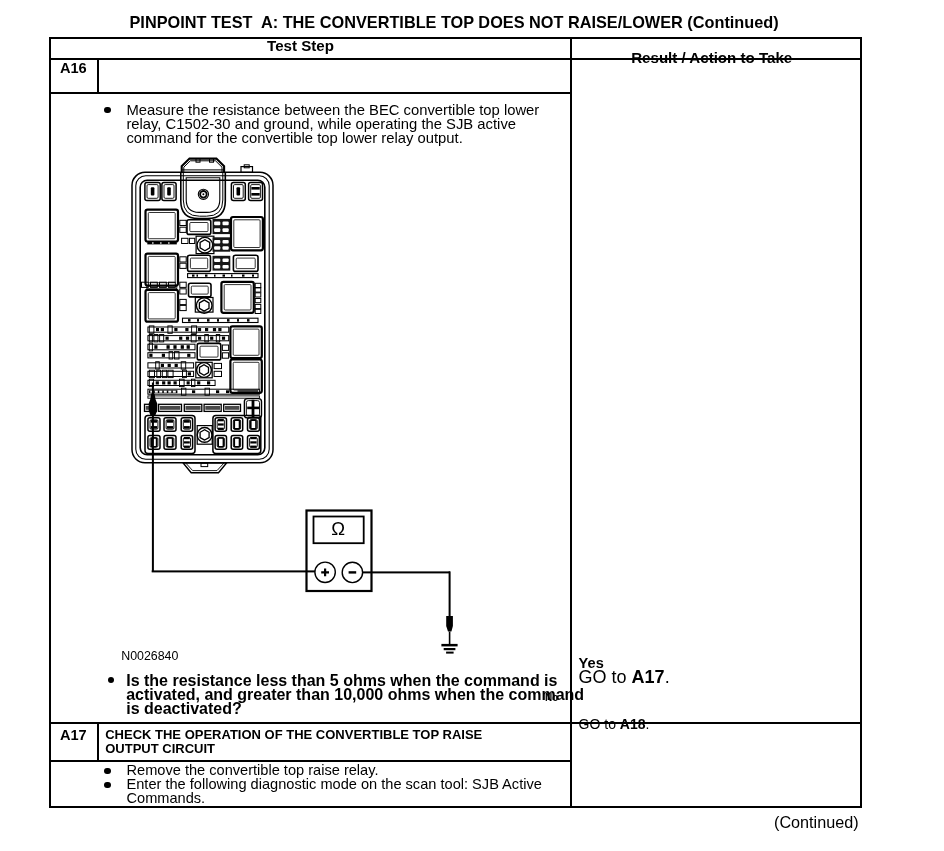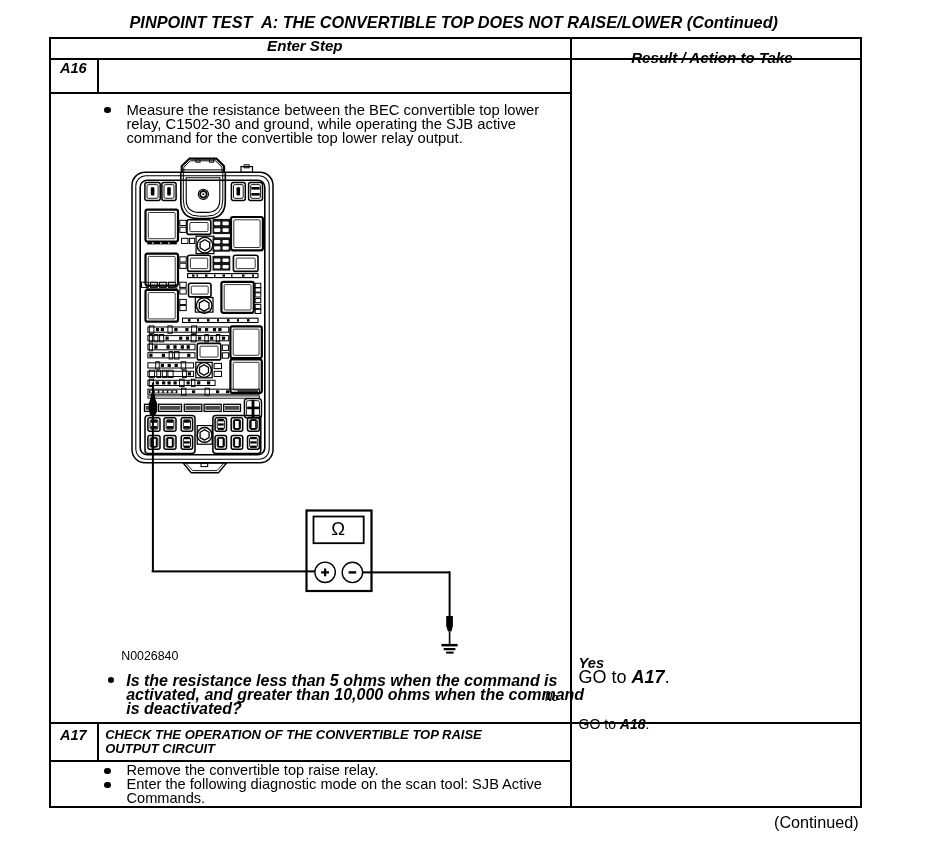--- a/index.html
+++ b/index.html
@@ -1,20 +1,20 @@
 <!DOCTYPE html>
 <html><head>
 <meta charset="utf-8">
 <style>
 html,body{margin:0;padding:0;background:#fff;}
 .page{-webkit-font-smoothing:antialiased;position:relative;width:944px;height:851px;background:#fff;overflow:hidden;
   font-family:"Liberation Sans",sans-serif;color:#000;}
 .abs{position:absolute;}
 .ln{position:absolute;background:#000;}
-.b{font-weight:bold;font-style:italic;}
+.b{font-weight:bold;}
 </style>
 </head>
 <body>
 <div class="page">
 
 <div class="abs b" style="left:129.5px;top:14px;font-size:16.3px;line-height:16.3px;white-space:pre">PINPOINT TEST  A: THE CONVERTIBLE TOP DOES NOT RAISE/LOWER (Continued)</div>
 
 <div class="ln" style="left:48.5px;top:37px;width:813.5px;height:2px"></div>
 
 <div class="ln" style="left:48.5px;top:57.5px;width:813.5px;height:2px"></div>
@@ -30,21 +30,21 @@
 <div class="ln" style="left:48.5px;top:37px;width:2px;height:770.5px"></div>
 
 <div class="ln" style="left:860px;top:37px;width:2px;height:770.5px"></div>
 
 <div class="ln" style="left:570.3px;top:37px;width:2px;height:770.5px"></div>
 
 <div class="ln" style="left:96.5px;top:57.5px;width:2px;height:36.5px"></div>
 
 <div class="ln" style="left:96.5px;top:721.5px;width:2px;height:40.2px"></div>
 
-<div class="abs b" style="left:267.1px;top:38.0px;font-size:15.1px;line-height:15.1px">Enter Step</div>
+<div class="abs b" style="left:267.1px;top:38.0px;font-size:15.1px;line-height:15.1px">Test Step</div>
 
 <div class="abs b" style="left:631.2px;top:50px;font-size:15.1px;line-height:15.1px">Result / Action to Take</div>
 
 <div class="abs b" style="left:59.9px;top:60.5px;font-size:14.6px;line-height:14.2px">A16</div>
 
 
 <div class="abs" style="left:104.4px;top:106.7px;width:6.2px;height:6.2px;border-radius:50%;background:#000"></div>
 
 <div class="abs" style="left:126.4px;top:102.7px;font-size:14.8px;line-height:14.05px">Measure the resistance between the BEC convertible top lower<br>relay, C1502-30 and ground, while operating the SJB active<br>command for the convertible top lower relay output.</div>
 

